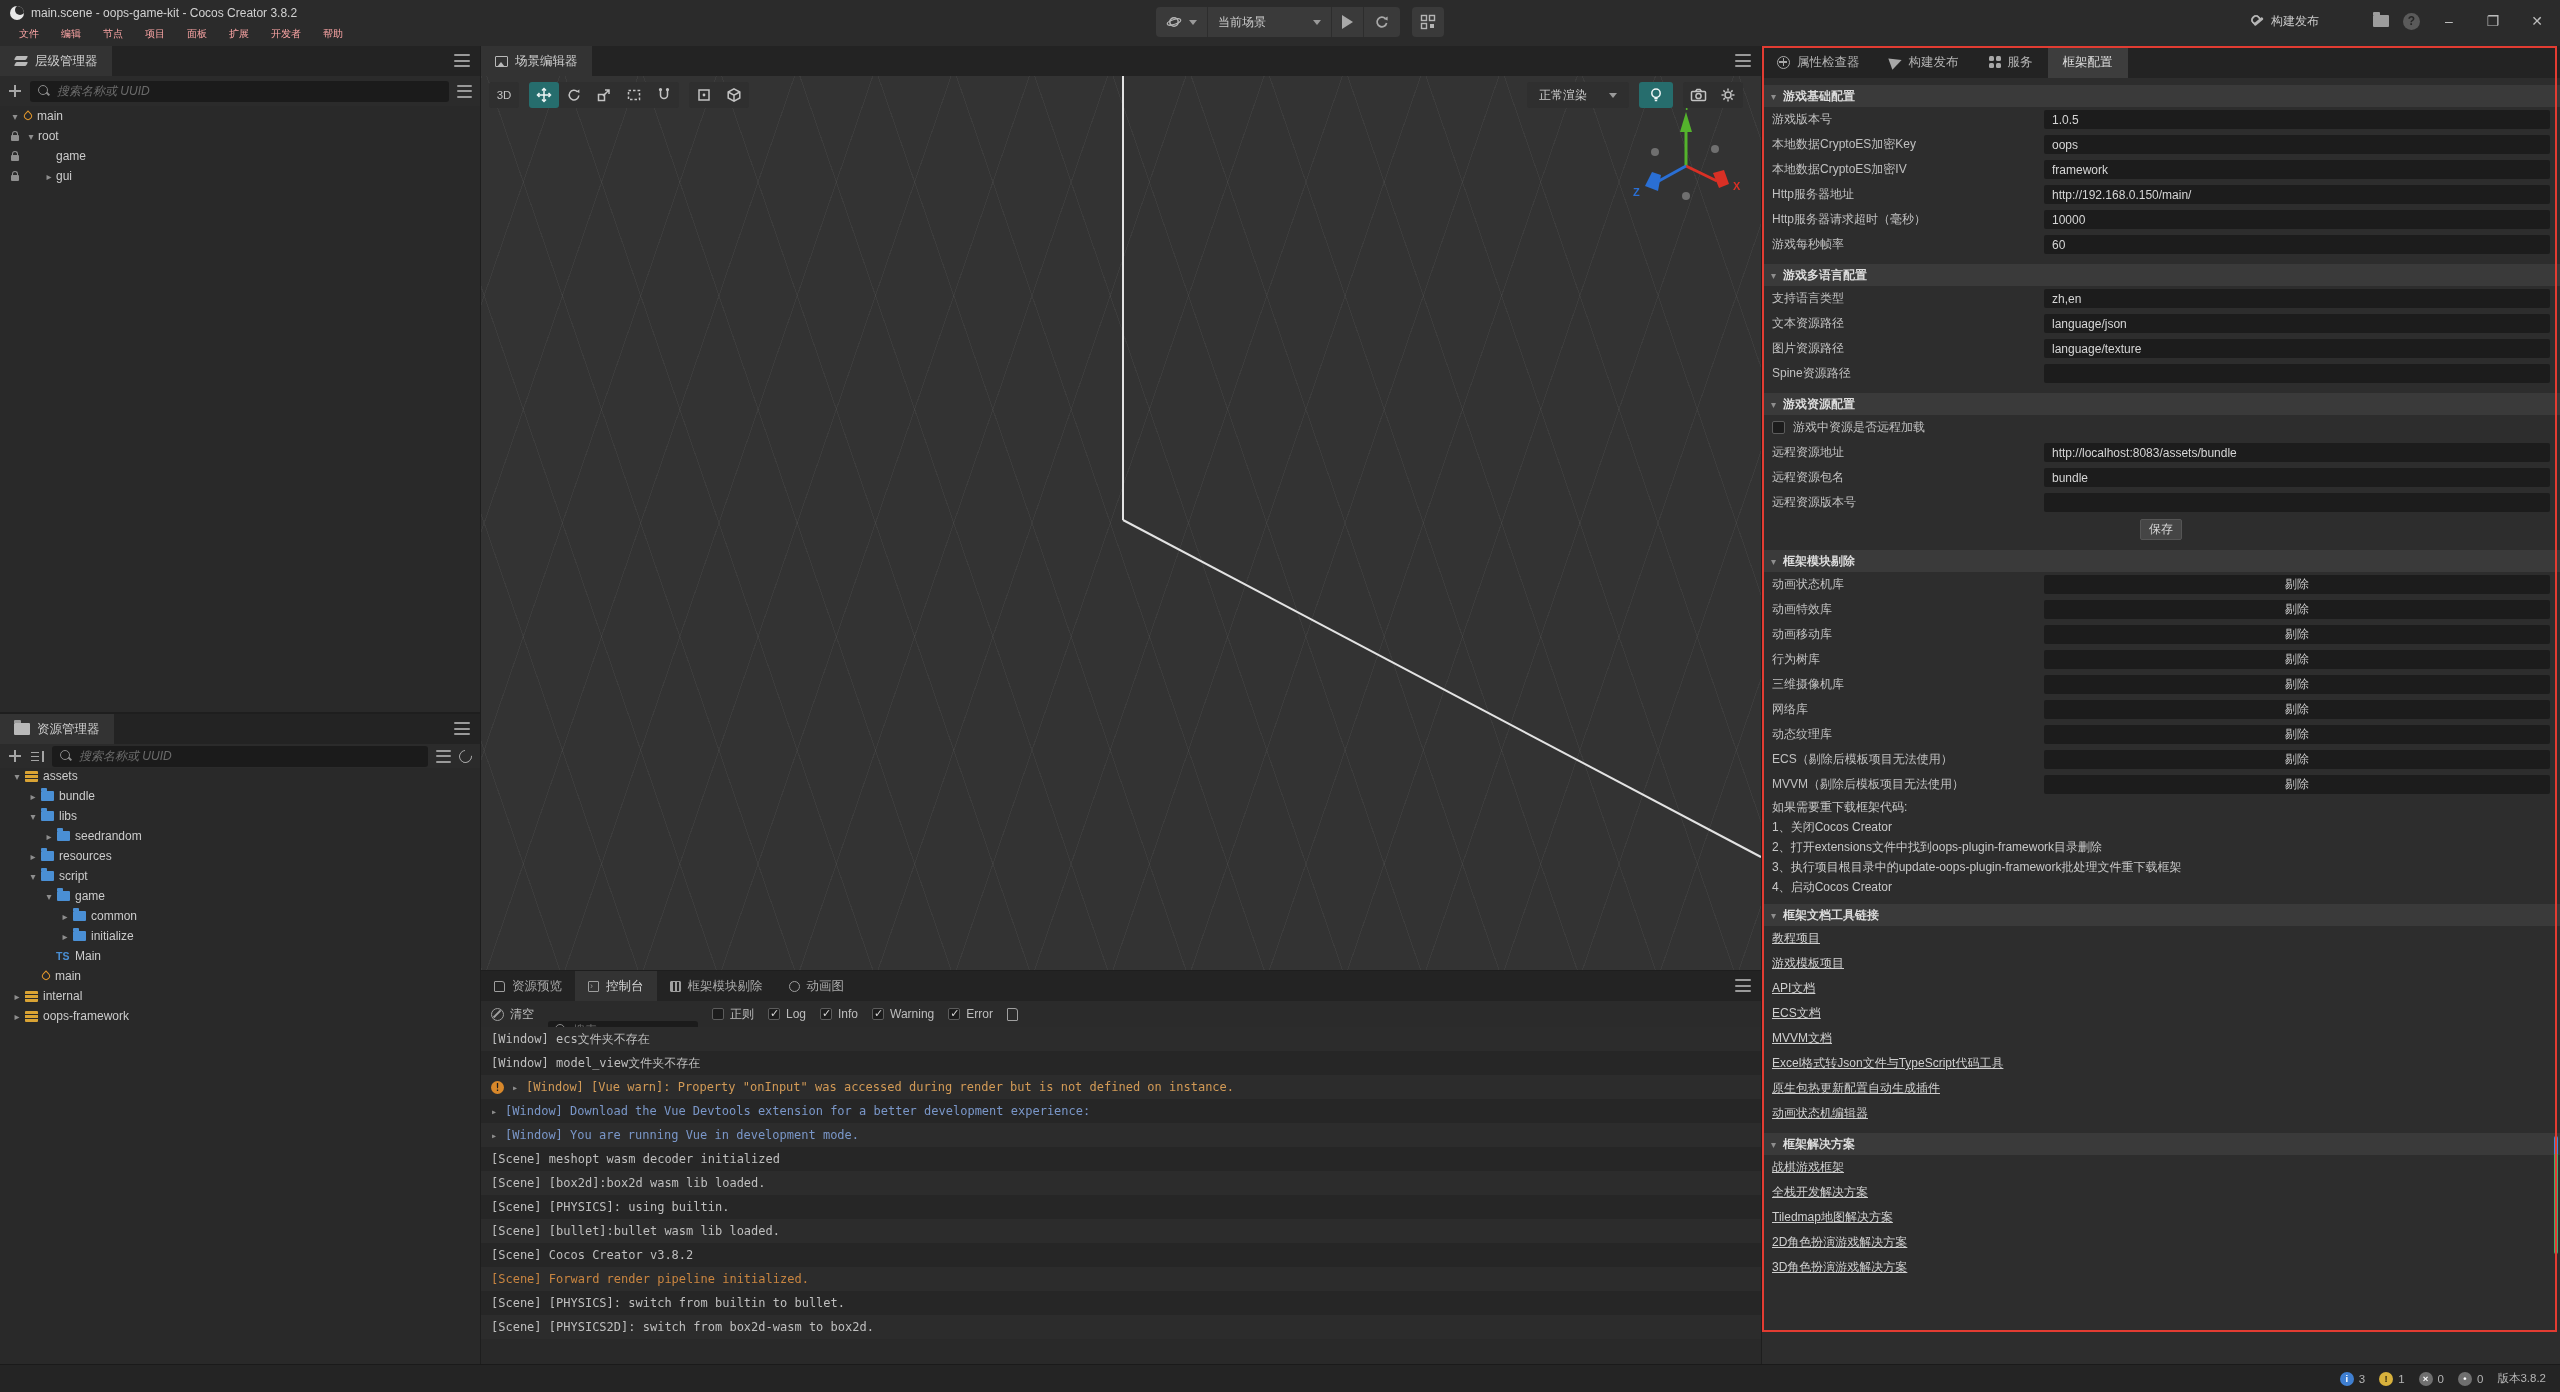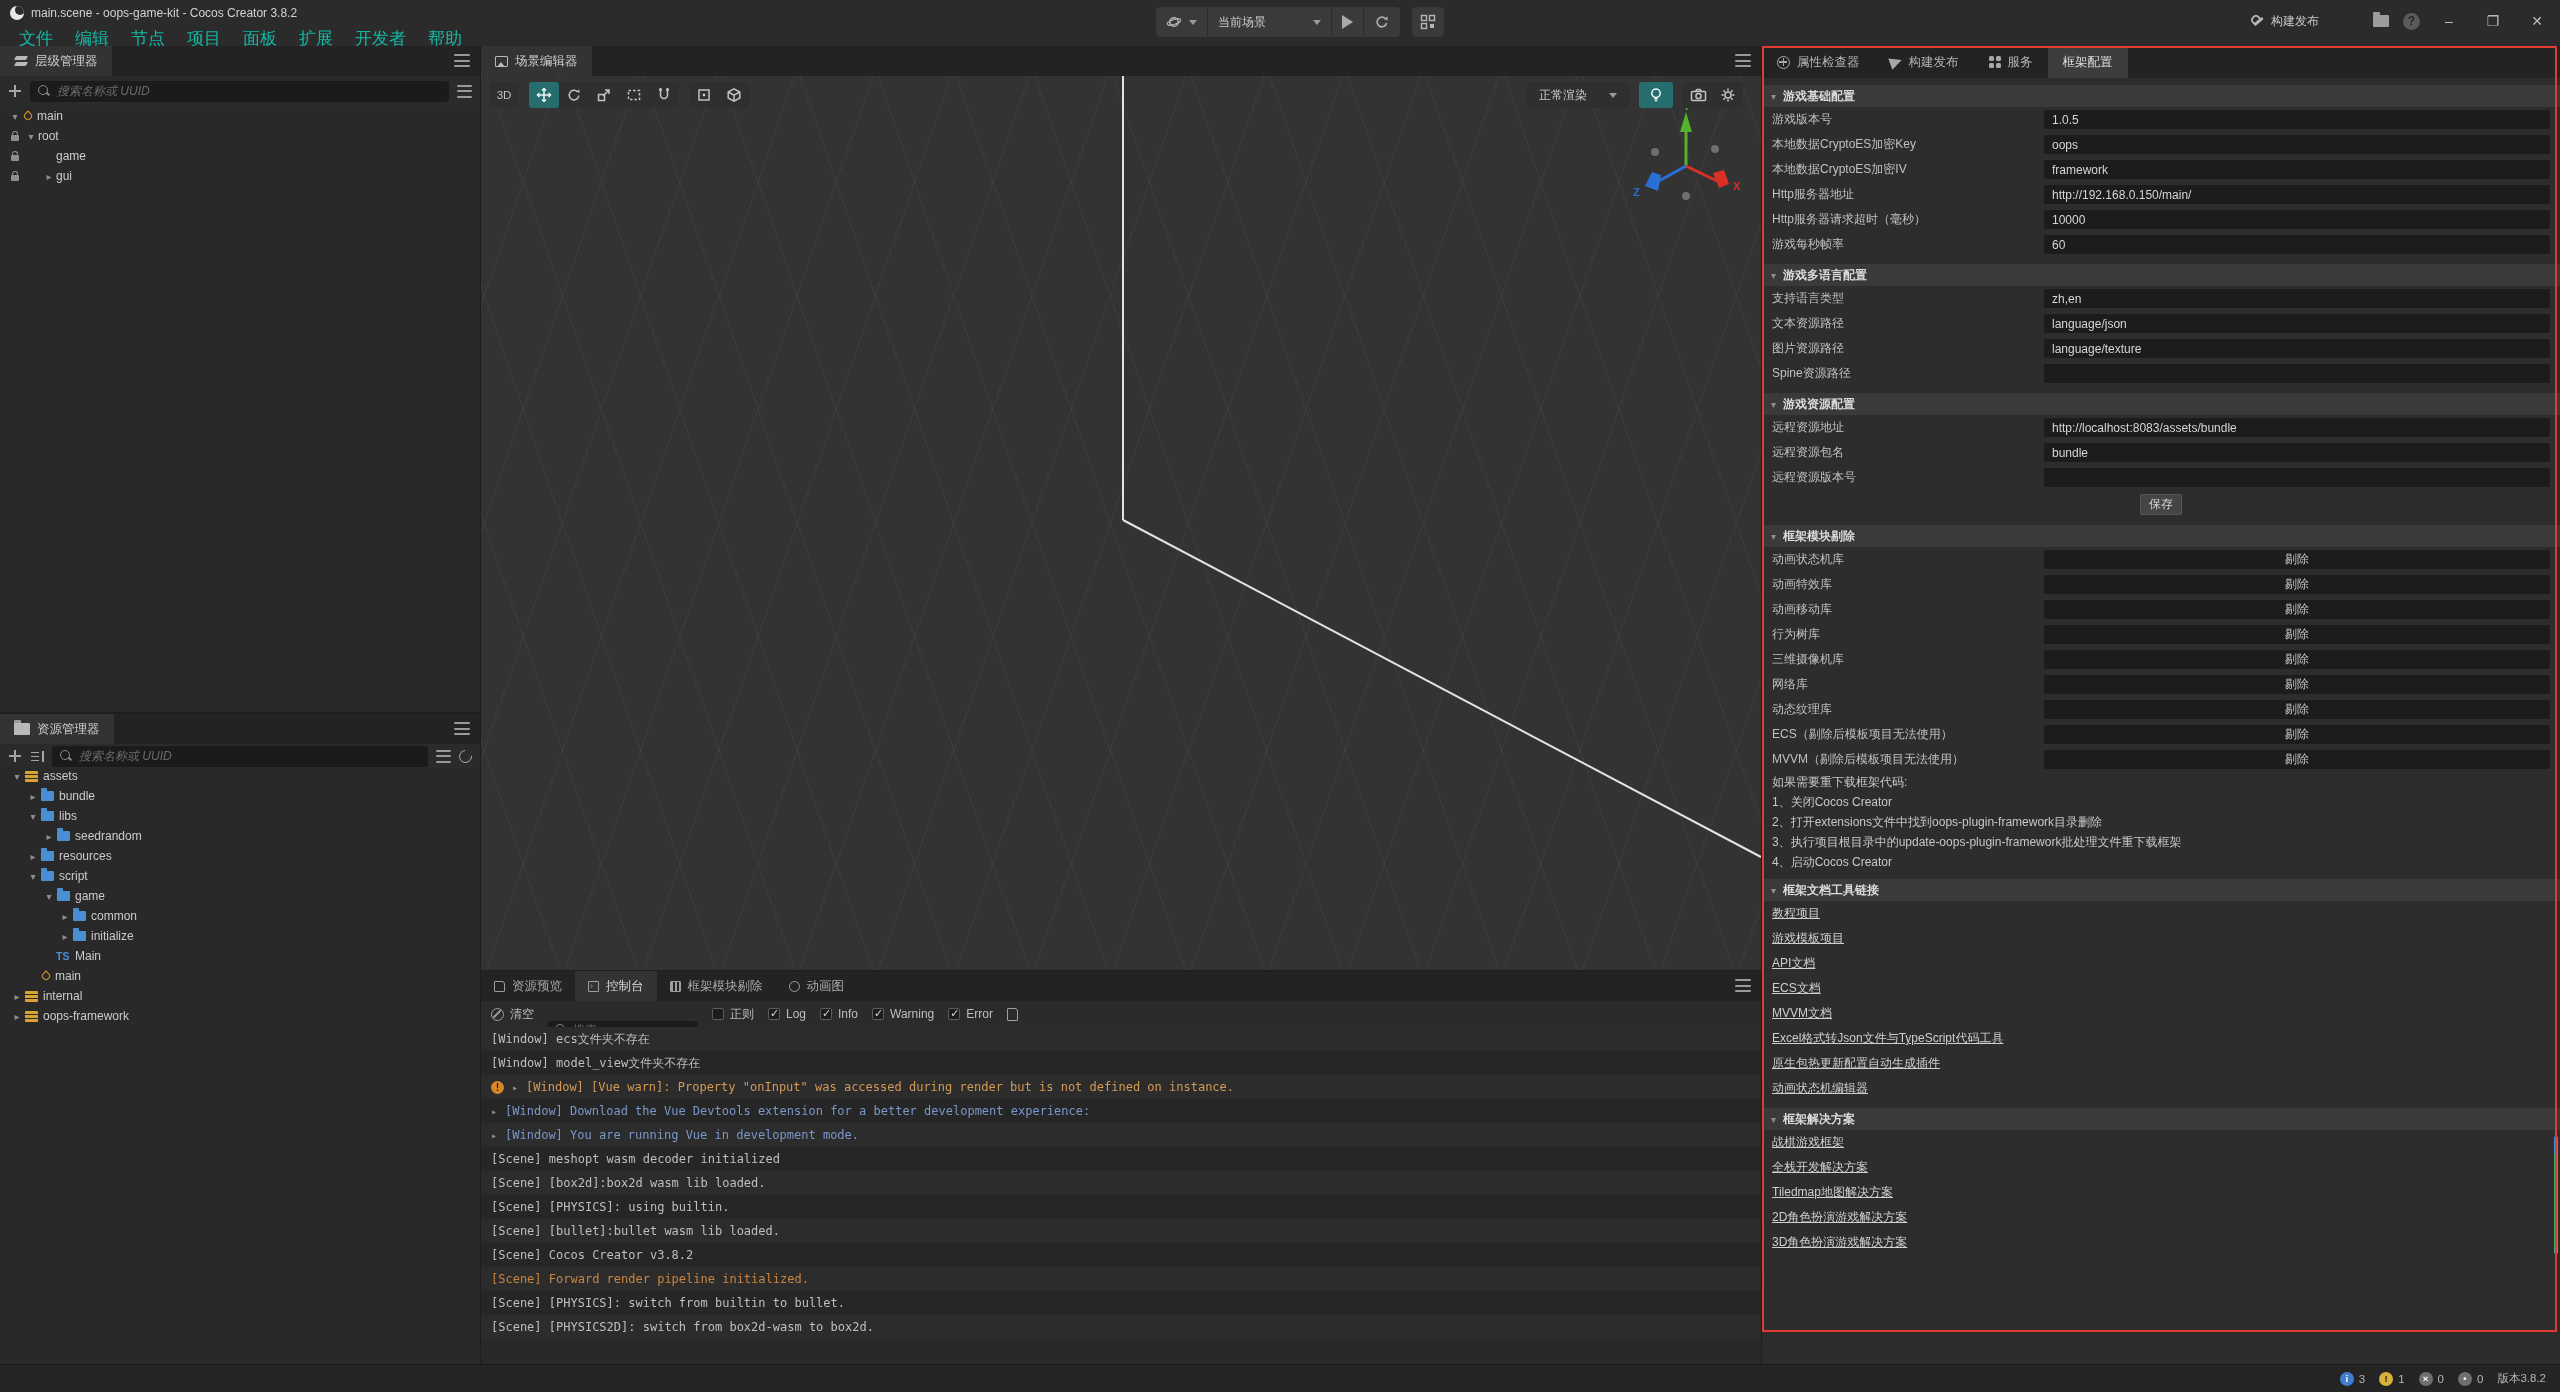--- a/index.html
+++ b/index.html
@@ -8,21 +8,21 @@
   .abs { position:absolute; }
   body { position:relative; }
 
   
   #titlebar { position:absolute; left:0; top:0; width:2560px; height:46px; background:#2b2b2b; }
   .title-row { position:absolute; left:10px; top:3px; height:20px; display:flex; align-items:center; gap:7px; }
   .app-logo { width:14px; height:14px; border-radius:50%; background:#e8e8e8; position:relative; overflow:hidden; }
   .app-logo::before { content:''; position:absolute; left:3px; top:3px; width:10px; height:10px; border-radius:50%; background:#2b2b2b; transform:translate(2px,-4px); }
   .title-text { font-size:12px; color:#d2d2d2; }
   .menu-row { position:absolute; left:10px; top:25px; display:flex; gap:4px; }
-  .menu-item { font-size:17px; color:#14b8a6; padding:2px 9px; border-radius:3px; }
+  .menu-item { font-size:10px; color:#fca5a5; padding:2px 9px; border-radius:3px; }
 
   
   #play-controls { position:absolute; left:1156px; top:7px; height:30px; display:flex; align-items:center; }
   .seg { display:flex; height:30px; background:#3a3a3a; border-radius:4px; overflow:hidden; }
   .seg > div { display:flex; align-items:center; padding:0 10px; border-right:1px solid #2d2d2d; gap:7px; }
   .seg > div:last-child { border-right:none; }
   .chev-dn { width:0; height:0; border-left:4px solid transparent; border-right:4px solid transparent; border-top:5px solid #9a9a9a; }
   .scene-select-label { font-size:12px; color:#cccccc; min-width:88px; }
   .play-tri { width:0; height:0; border-top:7px solid transparent; border-bottom:7px solid transparent; border-left:11px solid #a9a9a9; }
   .grid-btn { margin-left:12px; width:32px; height:30px; background:#3a3a3a; border-radius:4px; display:flex; align-items:center; justify-content:center; }
@@ -698,20 +698,24 @@
       <span class="flabel">Spine资源路径</span>
       <div class="finput">
           <span></span>
         </div>
     </div>
 
     <div class="sechead">
       <span class="chv d"></span>
       <span class="sectitle">游戏资源配置</span>
     </div>
+    <div class="cbrow">
+      <span class="cbbox"></span>
+      <span>游戏中资源是否远程加载</span>
+    </div>
     <div class="frow">
       <span class="flabel">远程资源地址</span>
       <div class="finput">
           <span>http://localhost:8083/assets/bundle</span>
         </div>
     </div>
     <div class="frow">
       <span class="flabel">远程资源包名</span>
       <div class="finput">
           <span>bundle</span>

